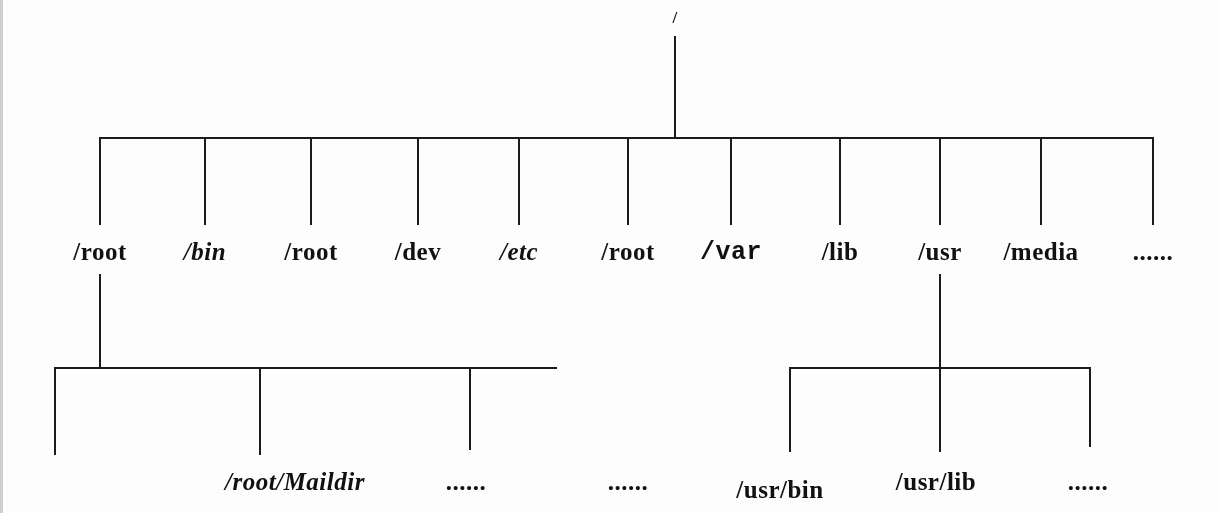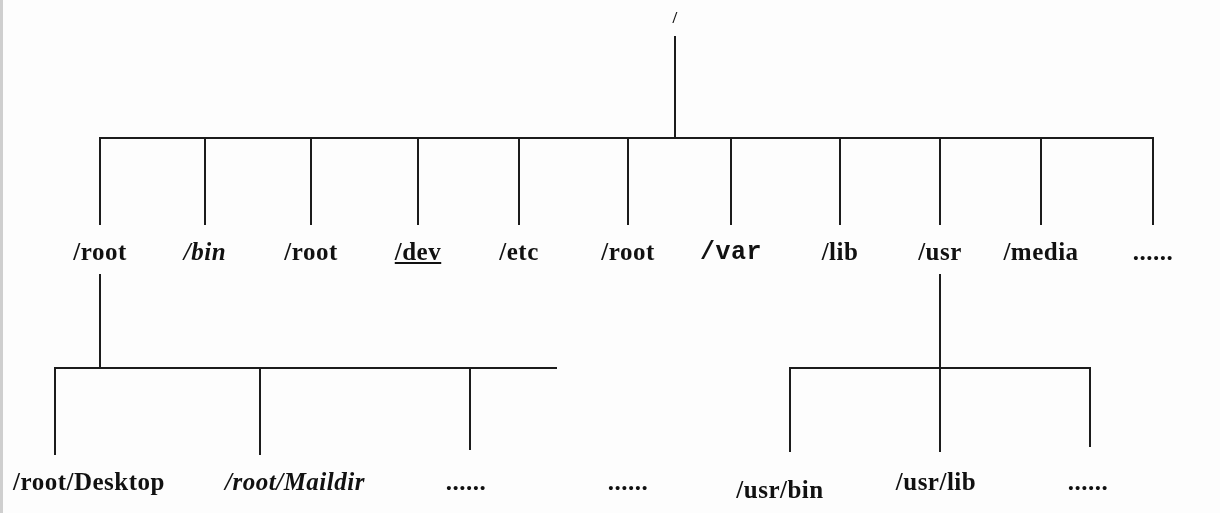--- a/index.html
+++ b/index.html
@@ -67,36 +67,35 @@
   <div class="vline" style="left:627px; top:137px; height:88px;"></div>
   <div class="vline" style="left:730px; top:137px; height:88px;"></div>
   <div class="vline" style="left:839px; top:137px; height:88px;"></div>
   <div class="vline" style="left:939px; top:137px; height:88px;"></div>
   <div class="vline" style="left:1040px;top:137px; height:88px;"></div>
   <div class="vline" style="left:1152px;top:137px; height:88px;"></div>
 
   <span class="node" style="left:100px;  top:238px;">/root</span>
   <span class="node" style="left:205px;  top:238px;font-style:italic;">/bin</span>
   <span class="node" style="left:311px;  top:238px;">/root</span>
-  <span class="node" style="left:418px;  top:238px;text-decoration:underline;">/dev</span>
-  <span class="node" style="left:519px;  top:238px;">/etc</span>
+  <span class="node" style="left:418px;  top:238px;">/dev</span>
+  <span class="node" style="left:519px;  top:238px;font-style:italic;">/etc</span>
   <span class="node" style="left:628px;  top:238px;">/root</span>
   <span class="node" style="left:731px;  top:238px;font-family:Liberation Mono, monospace;">/var</span>
   <span class="node" style="left:840px;  top:238px;">/lib</span>
   <span class="node" style="left:940px;  top:238px;text-align:right;">/usr</span>
   <span class="node" style="left:1041px; top:238px;">/media</span>
   <span class="node" style="left:1153px; top:238px;">......</span>
 
   <div class="vline" style="left:99px; top:274px; height:93px;"></div>
   <div class="hline" style="left:55px; top:367px; width:502px;"></div>
   <div class="vline" style="left:54px;  top:367px; height:88px;"></div>
   <div class="vline" style="left:259px; top:367px; height:88px;"></div>
   <div class="vline" style="left:469px; top:367px; height:83px;"></div>
 
-  <span class="node" style="left:89px;  top:468px;">/root/Desktop</span>
   <span class="node" style="left:295px; top:468px;font-style:italic;">/root/Maildir</span>
   <span class="node" style="left:466px; top:468px;">......</span>
   <span class="node" style="left:628px; top:468px;">......</span>
 
   <div class="vline" style="left:939px; top:274px; height:93px;"></div>
   <div class="hline" style="left:790px; top:367px; width:301px;"></div>
   <div class="vline" style="left:789px;  top:367px; height:85px;"></div>
   <div class="vline" style="left:939px;  top:367px; height:85px;"></div>
   <div class="vline" style="left:1089px; top:367px; height:80px;"></div>
 

